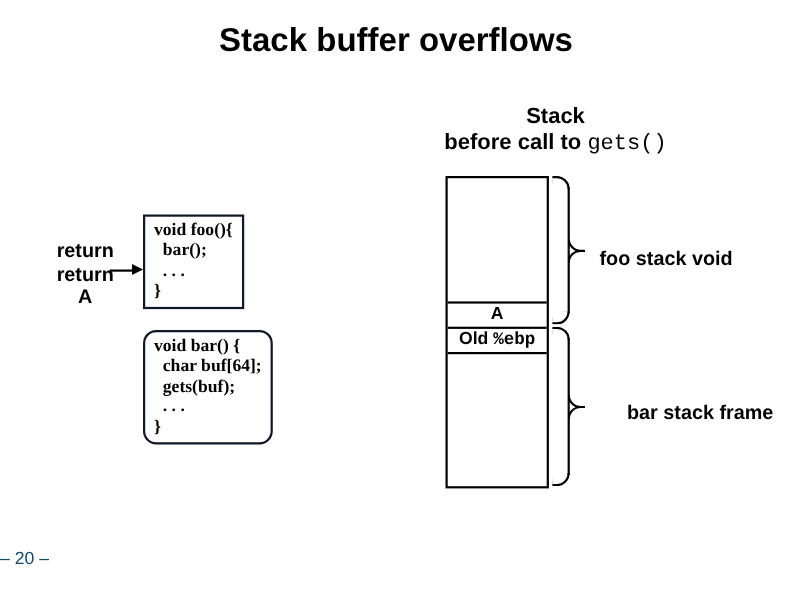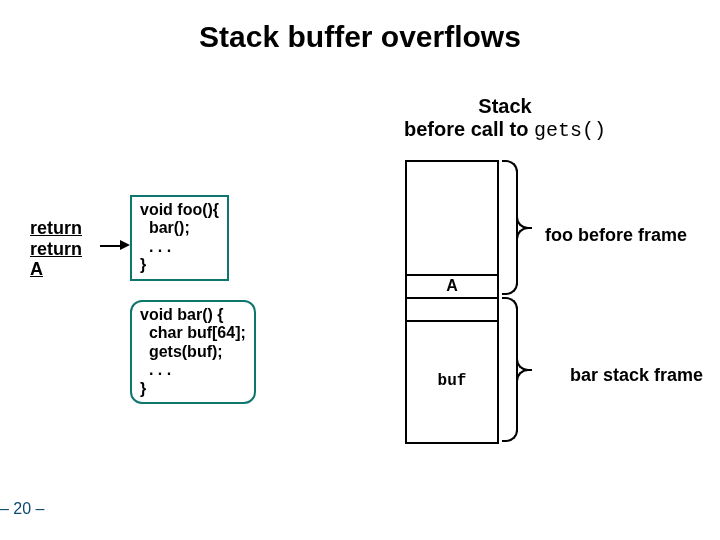--- a/index.html
+++ b/index.html
@@ -25,31 +25,30 @@
     font-size: 20px;
     font-weight: bold;
     line-height: 1.15;
   }
   .subtitle .mono { font-family: "Courier New", monospace; font-weight: normal; }
   .retlabel {
     position: absolute;
     top: 218px;
     left: 30px;
     width: 95px;
-    text-align: left;
+    text-align: center;
     font-size: 18px;
     font-weight: bold;
     line-height: 1.15;
-    text-decoration: underline;
   }
   .codebox {
     position: absolute;
-    border: 2px solid #0f766e;
+    border: 2px solid #0f172a;
     padding: 4px 8px;
-    font-family: Liberation Sans, sans-serif;
+    font-family: Liberation Serif, serif;
     font-weight: bold;
     font-size: 16px;
     white-space: pre;
     line-height: 1.15;
   }
   #codebox1 { top: 195px; left: 130px; }
   #codebox2 { top: 300px; left: 130px; border-radius: 12px; }
 
   
   .stack {
@@ -157,37 +156,39 @@
   char buf[64];
   gets(buf);
   . . .
 }</div>
 
 <div class="stack">
   <div class="hline" style="top:112px"></div>
   <div class="hline" style="top:135px"></div>
   <div class="hline" style="top:158px"></div>
   <div class="celltext cell-a">A</div>
-  <div class="celltext cell-buf">buf</div>
+  <div class="celltext cell-ebp">
+    <span>Old </span><span class="mono">%ebp</span>
+  </div>
 </div>
 
 <div class="brace" style="top:160px; left:502px; height:135px;">
   <div class="tip-top"></div>
   <div class="upper" style="top:10px; height:57px;"></div>
   <div class="mid-top" style="top:57px;"></div>
   <div class="mid-bot" style="top:67px;"></div>
   <div class="lower" style="top:67px; height:58px;"></div>
   <div class="tip-bot"></div>
 </div>
 
 <div class="brace" style="top:297px; left:502px; height:145px;">
   <div class="tip-top"></div>
   <div class="upper" style="top:10px; height:62px;"></div>
   <div class="mid-top" style="top:62px;"></div>
   <div class="mid-bot" style="top:72px;"></div>
   <div class="lower" style="top:72px; height:63px;"></div>
   <div class="tip-bot"></div>
 </div>
 
-<div id="foo-label" class="framelabel">foo before frame</div>
+<div id="foo-label" class="framelabel">foo stack void</div>
 <div id="bar-label" class="framelabel">bar stack frame</div>
 
 <div class="pagenum">– 20 –</div>
 
 </body></html>

